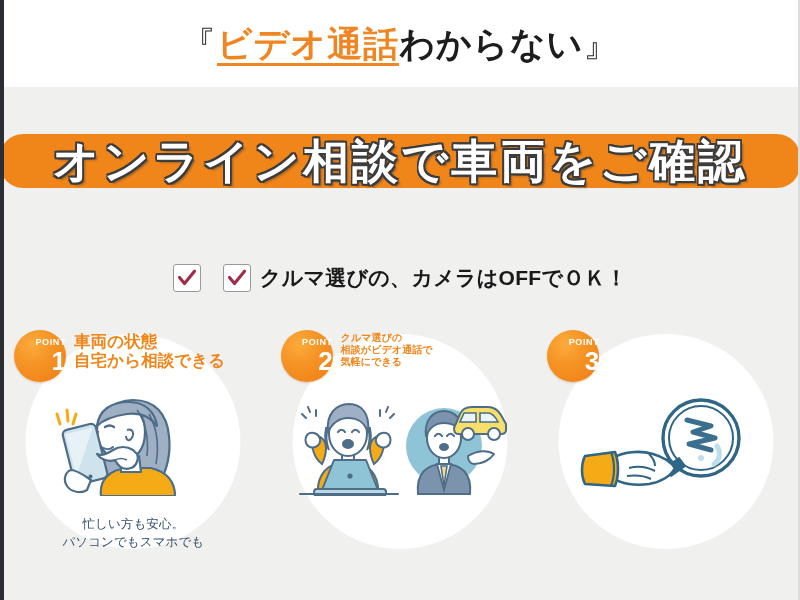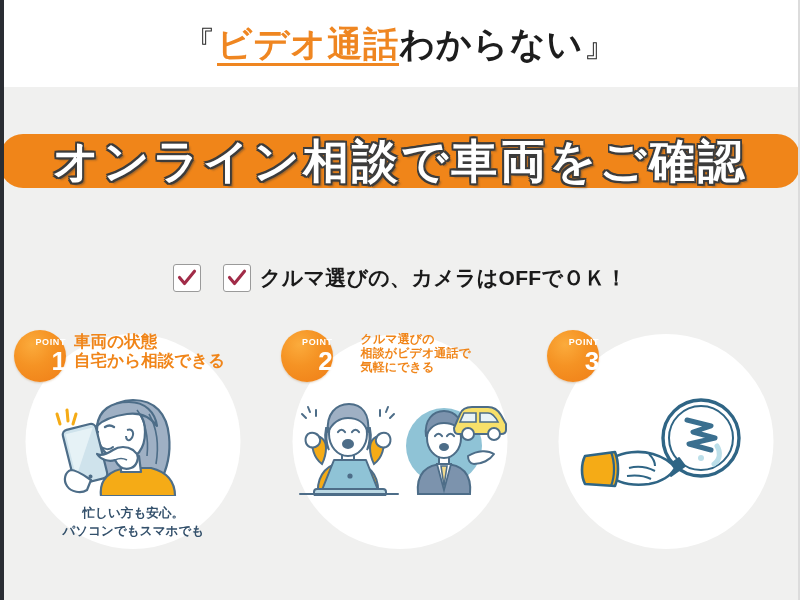--- a/index.html
+++ b/index.html
@@ -208,46 +208,46 @@
   }
   .point-title {
     font-size: 16.5px;
     font-weight: 700;
     color: #f08519;
     line-height: 1.18;
     letter-spacing: 0.1px;
     padding-top: 2px;
     white-space: pre-line;
   }
-  .point-col.c2 .point-title { font-size: 12px; margin-left: 20px; }
+  .point-col.c2 .point-title { font-size: 10px; }
   .point-col.c3 .point-title { font-size: 15.5px; }
 
   .illus {
     position: relative;
     z-index: 2;
     width: 266.6px;
     height: 112px;
     display: flex;
     align-items: flex-end;
     justify-content: center;
     margin-top: 2px;
   }
   .illus svg { display: block; }
 
   .point-caption {
     position: relative;
     z-index: 2;
     text-align: center;
     font-size: 12.5px;
-    font-weight: 700;
+    font-weight: 400;
     color: #33506b;
     line-height: 1.42;
     letter-spacing: 0.1px;
     white-space: pre-line;
-    margin-top: 9px;
+    margin-top: 20px;
   }
   .point-col.c1 .point-caption { font-size: 12.5px; }
   .point-col.c2 .point-caption { font-size: 12px; }
   .point-col.c3 .point-caption { font-size: 11.5px; }
 </style>
 </head>
 <body>
 
 <div id="page">
 

